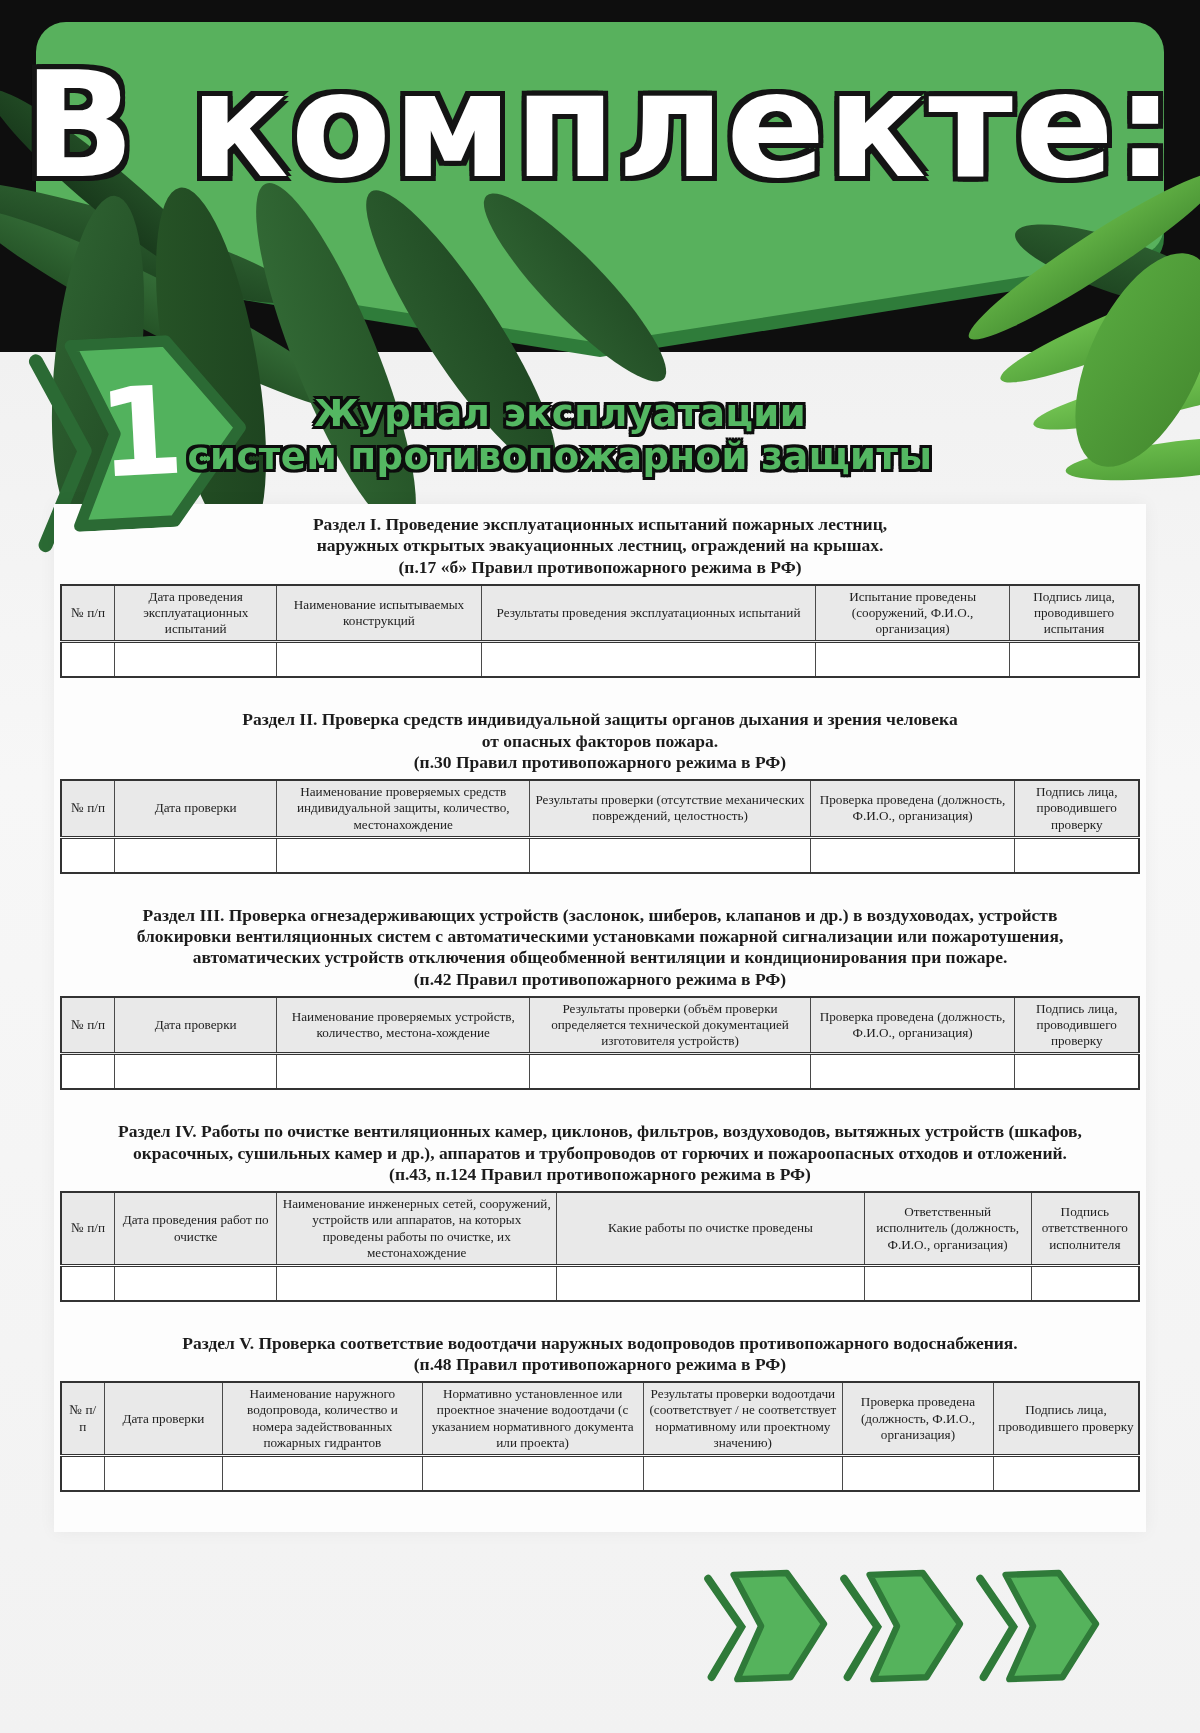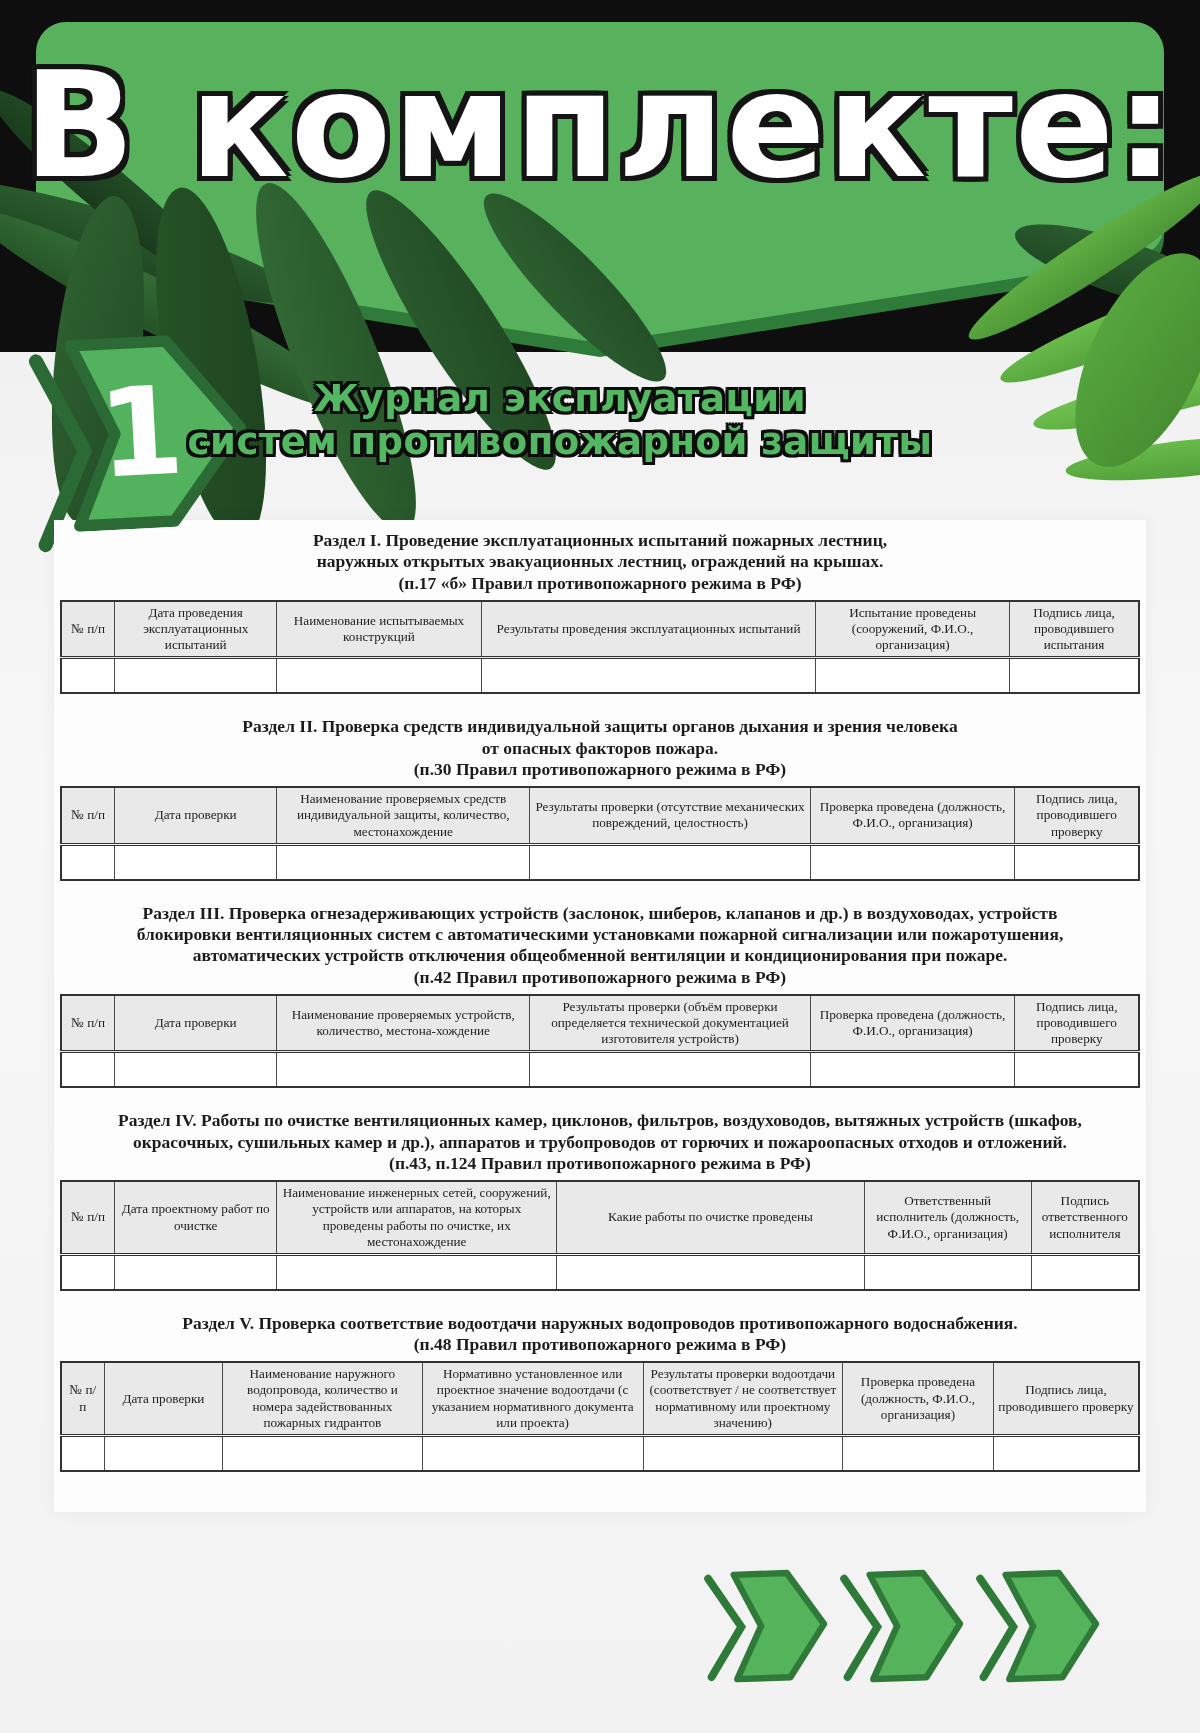--- a/index.html
+++ b/index.html
@@ -28,32 +28,32 @@
   
   .badge{position:absolute;left:56px;top:336px;width:190px;height:192px;z-index:5;transform:rotate(-3deg);}
   .badge svg{width:100%;height:100%;}
   .badge-number{
     position:absolute;top:0;left:0;width:100%;height:100%;display:flex;align-items:center;justify-content:center;
     transform:translateX(-10px);font-family:"DejaVu Sans",sans-serif;font-weight:bold;font-size:122px;color:#ffffff;
   }
   .accent-chevron{position:absolute;left:24px;top:352px;width:80px;height:172px;z-index:4;transform:rotate(-3deg);}
   
   .item-title{
-    position:absolute;left:180px;top:378px;width:760px;text-align:center;z-index:5;
+    position:absolute;left:180px;top:393px;width:760px;text-align:center;z-index:5;
     font-family:"DejaVu Sans",sans-serif;font-weight:bold;font-size:37px;line-height:1.16;letter-spacing:.5px;
     color:#54b762;white-space:pre-line;
     text-shadow:-3px -3px 0 #0d0d0d,3px -3px 0 #0d0d0d,-3px 3px 0 #0d0d0d,3px 3px 0 #0d0d0d,
                 -3px 0 0 #0d0d0d,3px 0 0 #0d0d0d,0 -3px 0 #0d0d0d,0 3px 0 #0d0d0d;
   }
   
   .tables-panel{
-    position:absolute;left:54px;top:520px;width:1092px;box-sizing:border-box;
+    position:absolute;left:54px;top:504px;width:1092px;box-sizing:border-box;
     padding:10px 6px 40px;background:#fdfdfd;z-index:4;box-shadow:0 0 16px rgba(0,0,0,.05);
   }
-  .section{margin-top:22px;}
+  .section{margin-top:31px;}
   .section:first-child{margin-top:0;}
   .section-title{
     font-family:"Liberation Serif",serif;font-weight:bold;font-size:17.5px;line-height:1.22;
     text-align:center;color:#1c1c1c;white-space:pre-line;margin-bottom:6px;
   }
   table.journal{width:100%;border-collapse:collapse;table-layout:fixed;background:#ffffff;border:2px solid #333333;}
   table.journal th{
     background:#e9e9e9;border:1px solid #4a4a4a;border-bottom:3px double #333333;
     font-weight:normal;font-size:13.2px;line-height:1.22;padding:3px 4px;color:#222222;
     text-align:center;vertical-align:middle;font-family:"Liberation Serif",serif;
@@ -230,21 +230,21 @@
             <col style="width: 5%;">
             <col style="width: 15%;">
             <col style="width: 26%;">
             <col style="width: 28.5%;">
             <col style="width: 15.5%;">
             <col style="width: 10%;">
           </colgroup>
           <thead>
             <tr>
               <th>№ п/п</th>
-              <th>Дата проектному работ по очистке</th>
+              <th>Дата проведения работ по очистке</th>
               <th>Наименование инженерных сетей, сооружений, устройств или аппаратов, на которых проведены работы по очистке, их местонахождение</th>
               <th>Какие работы по очистке проведены</th>
               <th>Ответственный исполнитель (должность, Ф.И.О., организация)</th>
               <th>Подпись ответственного исполнителя</th>
             </tr>
           </thead>
           <tbody>
             <tr>
               <td></td>
               <td></td>

